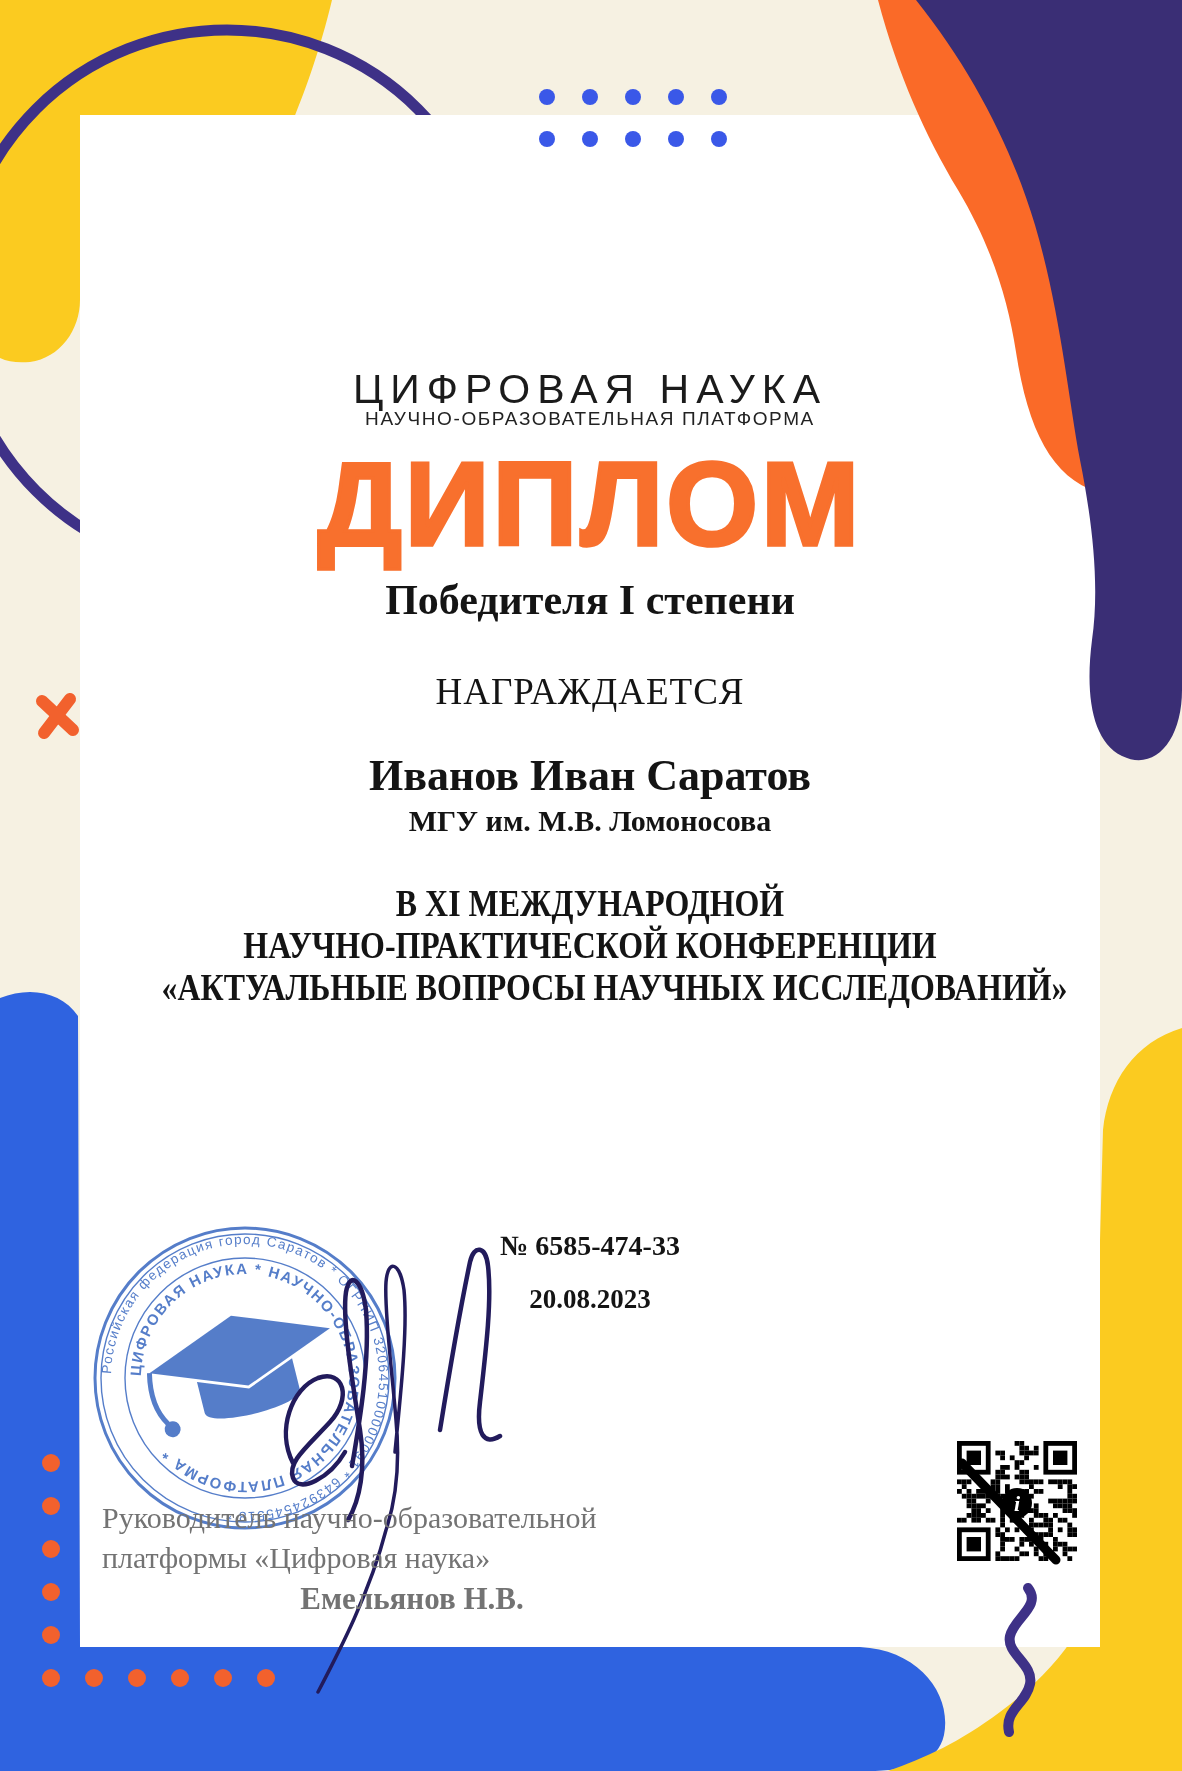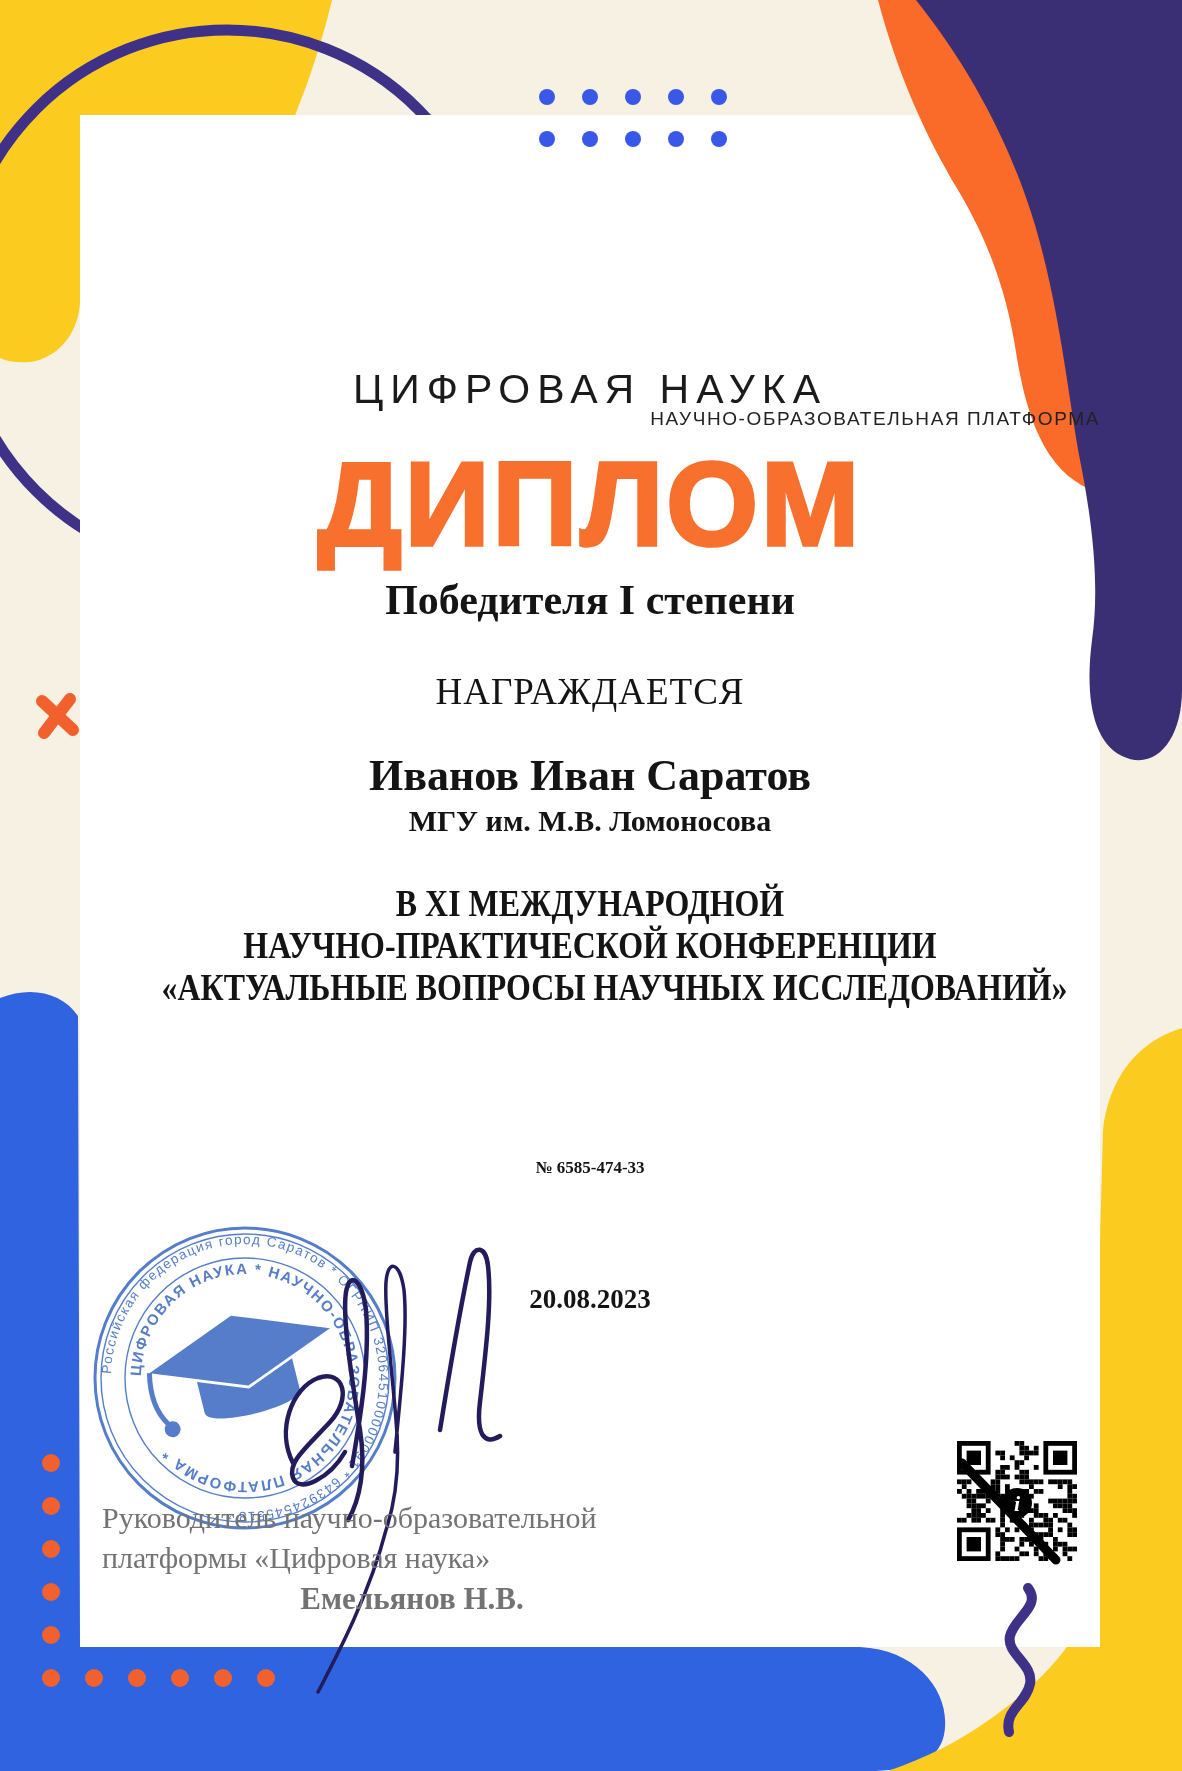--- a/index.html
+++ b/index.html
@@ -5,32 +5,32 @@
   html,body{margin:0;padding:0;background:#e8e8e8;}
   .stage{
     position:relative;width:1182px;height:1771px;overflow:hidden;
     background:#F6F1E2;font-family:"Liberation Serif",serif;color:#111;
   }
   .stage svg.deco{position:absolute;left:0;top:0;}
   .txt{position:absolute;left:80px;width:1020px;text-align:center;color:#141414;}
   .logo-title{top:366px;font-family:"Liberation Sans",sans-serif;font-weight:400;
     font-size:41px;letter-spacing:7px;color:#1b1b1b;}
   .logo-subtitle{top:408px;font-family:"Liberation Sans",sans-serif;font-weight:400;
-    font-size:19px;letter-spacing:1.6px;color:#222;text-align:right;}
+    font-size:19px;letter-spacing:1.6px;color:#222;}
   .diploma-title{top:443px;font-family:"Liberation Sans",sans-serif;font-weight:700;
     font-size:118px;line-height:1.05;letter-spacing:3px;color:#F8702D;
     -webkit-text-stroke:3.5px #F8702D;}
   .degree{top:576px;font-size:42px;font-weight:700;}
   .awarded{top:670px;font-size:37px;letter-spacing:1px;}
   .recipient{top:750px;font-size:44px;font-weight:700;}
   .affiliation{top:804px;font-size:30px;font-weight:bold;}
   .event{top:882px;font-size:38px;font-weight:700;line-height:42px;
     transform:scaleX(.84);transform-origin:50% 0;white-space:nowrap;}
   .topic{top:1044px;font-size:29px;font-weight:700;}
-  .number{top:1158px;font-size:17px;font-weight:700;}
+  .number{top:1230px;font-size:28px;font-weight:700;}
   .date{top:1284px;font-size:27px;font-weight:700;}
   .footer{position:absolute;left:102px;top:1498px;width:620px;text-align:left;
     font-size:30px;line-height:40px;color:#737373;}
   .footer .signer{font-weight:700;font-size:31px;margin-top:1px;text-align:center;}
 </style>
 </head>
 <body>
 
 <div class="stage">
 

